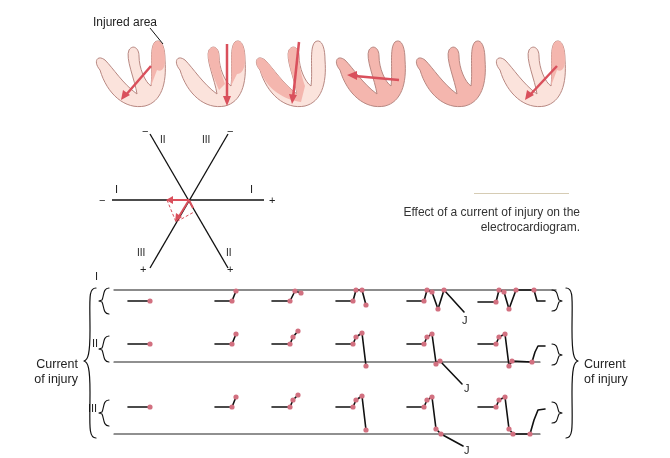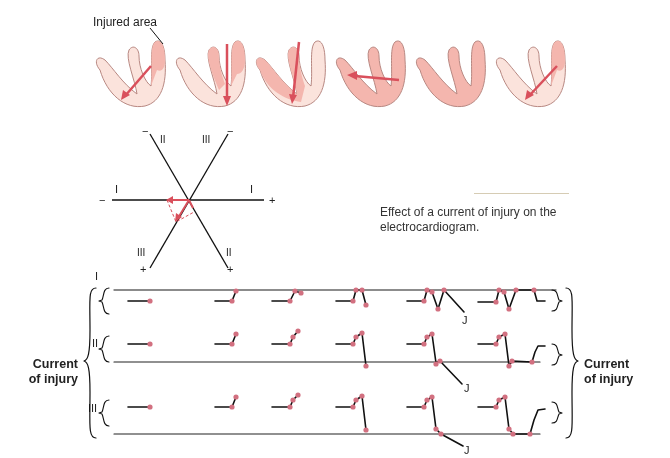--- a/index.html
+++ b/index.html
@@ -1,21 +1,21 @@
 <!DOCTYPE html>
 <html><head>
 <meta charset="utf-8">
 <style>
   html, body { margin:0; padding:0; background:#ffffff; }
   body { width:670px; height:458px; position:relative; overflow:hidden; font-family:"Liberation Sans", sans-serif; }
   svg { position:absolute; left:0; top:0; }
   .lbl { font-family:"Liberation Sans", sans-serif; fill:#222; }
-  .caption { position:absolute; left:380px; top:205px; width:200px; font-size:12px; line-height:15px; color:#333; font-family:"Liberation Sans", sans-serif; }
+  .caption { position:absolute; left:380px; top:205px; width:200px; font-size:12px; line-height:15px; color:#333; font-family:"Liberation Sans", sans-serif;text-align:right; }
   .caption-rule { position:absolute; left:474px; top:193px; width:95px; height:1px; background:#d6ccb4; }
-  .side-label { position:absolute; font-weight:bold; font-size:12.5px; line-height:15px; color:#222; font-family:"Liberation Sans", sans-serif; text-align:right; }
+  .side-label { position:absolute; font-weight:normal; font-size:12.5px; line-height:15px; color:#222; font-family:"Liberation Sans", sans-serif; text-align:right; }
 </style>
 </head>
 <body>
 
 <svg width="670" height="458" viewBox="0 0 670 458">
 
   <g>
 
     <g transform="translate(95,40)">
       <path d="M5,30 C-2,22 2,14 10,20 C18,28 28,44 42,54 C40,40 30,18 34,10 C38,4 44,8 44,16 C44,28 50,42 56,46 C58,30 54,8 60,2 C66,-2 70,6 70,20 C72,44 66,62 50,66 C30,70 12,54 5,30 Z" fill="#fbe3dc" stroke="#b88882" stroke-width="1"></path>

